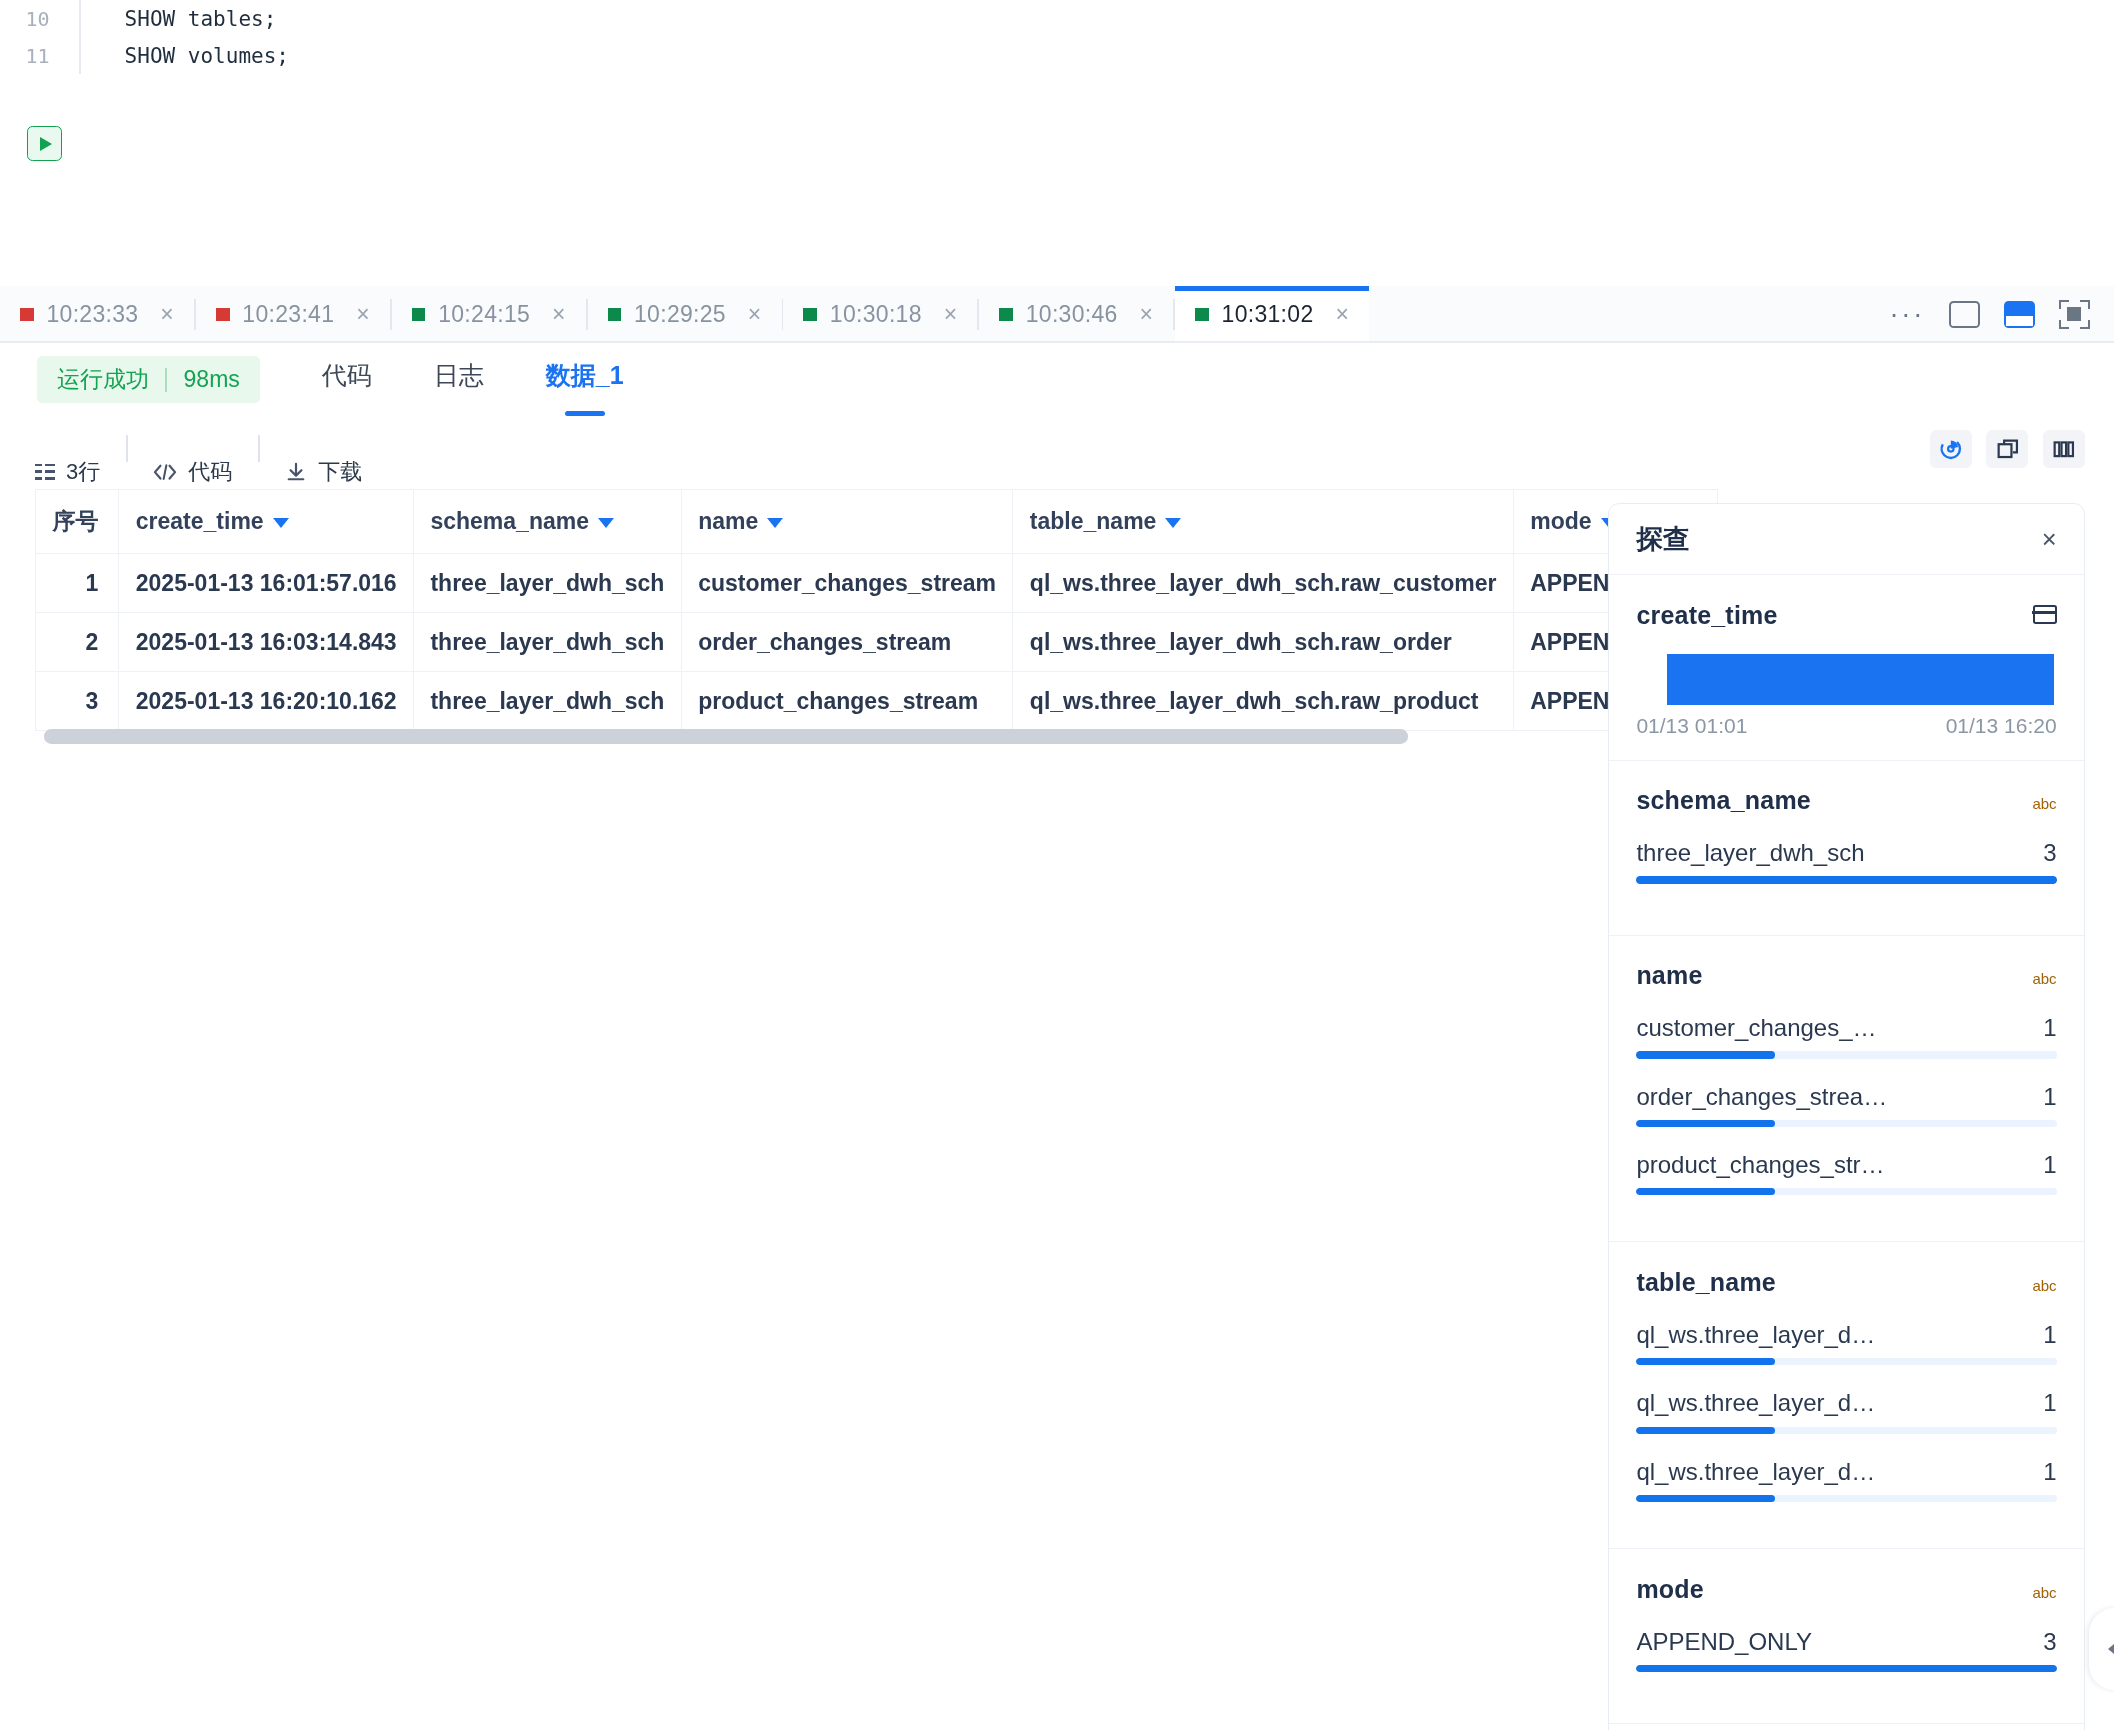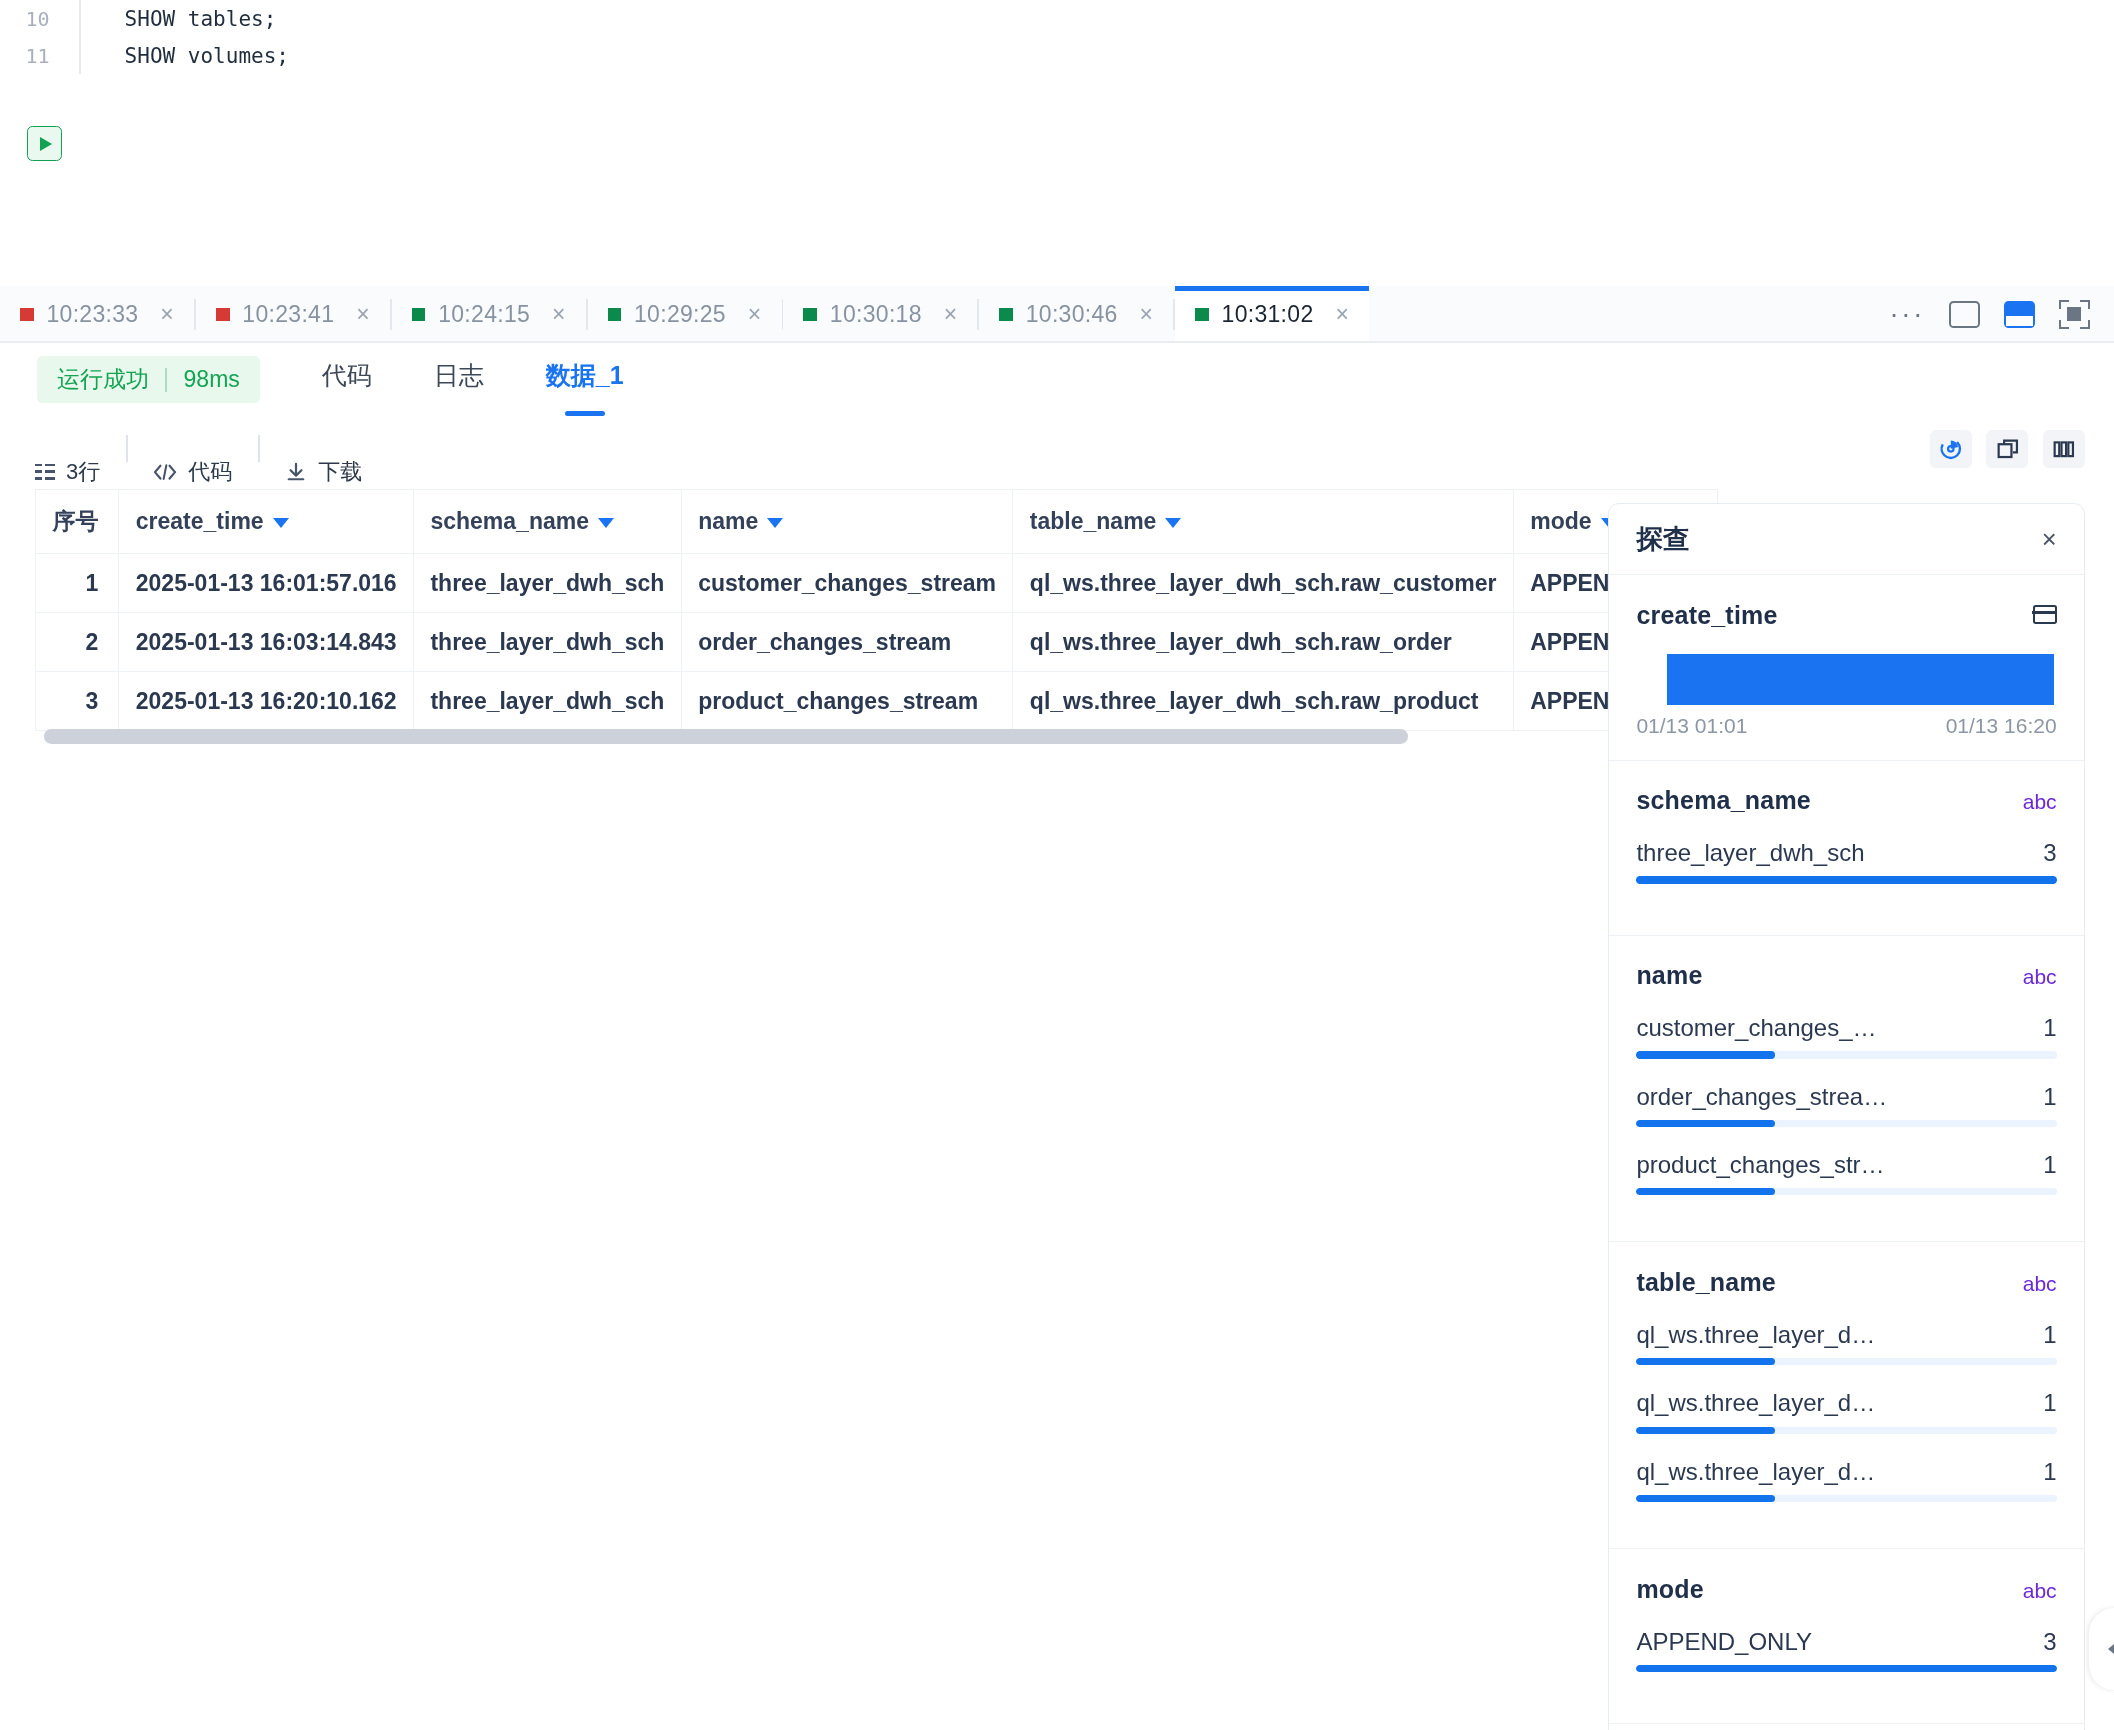--- a/index.html
+++ b/index.html
@@ -138,21 +138,21 @@
   }
   .panel-head {
     height: 71px; display: flex; align-items: center; padding: 0 27.4px;
     border-bottom: 1.8px solid #eef1f6;
   }
   .panel-title { font-size: 26.5px; font-weight: 700; color: #20304a; }
   .panel-x { margin-left: auto; font-size: 25.6px; color: #4a5568; }
   .field { padding: 25.6px 27.4px 22px 27.4px; border-bottom: 1.8px solid #eef1f6; }
   .field-head { display: flex; align-items: baseline; }
   .field-name { font-size: 25px; font-weight: 700; color: #20304a; letter-spacing: 0.2px; }
-  .field-type { margin-left: auto; font-size: 21px; color: #6d28d9; }
+  .field-type { margin-left: auto; font-size: 15px; color: #a16207; }
   .cal-icon { margin-left: auto; width: 24px; height: 18.3px; border: 2.7px solid #2b3950; border-radius: 2.7px; position: relative; }
   .cal-icon::after { content:""; position:absolute; left:-2.7px; right:-2.7px; top: 3.7px; height: 2.7px; background:#2b3950; }
   .timebar { margin-top: 24px; height: 51px; background: #1a73f0; margin-left: 31px; margin-right: 2.7px; }
   .timelabels { display: flex; justify-content: space-between; margin-top: 9.1px; font-size: 21px; color: #8c97a6; }
   .valrow { margin-top: 24px; }
   .valline { display: flex; align-items: baseline; font-size: 24px; color: #2b3950; }
   .valname { overflow: hidden; white-space: nowrap; }
   .valcount { margin-left: auto; }
   .vbar { margin-top: 9.1px; height: 7.3px; background: #eaf3fe; border-radius: 3.7px; overflow: hidden; }
   .vbar > i { display: block; height: 7.3px; background: #1273ec; border-radius: 3.7px; }

